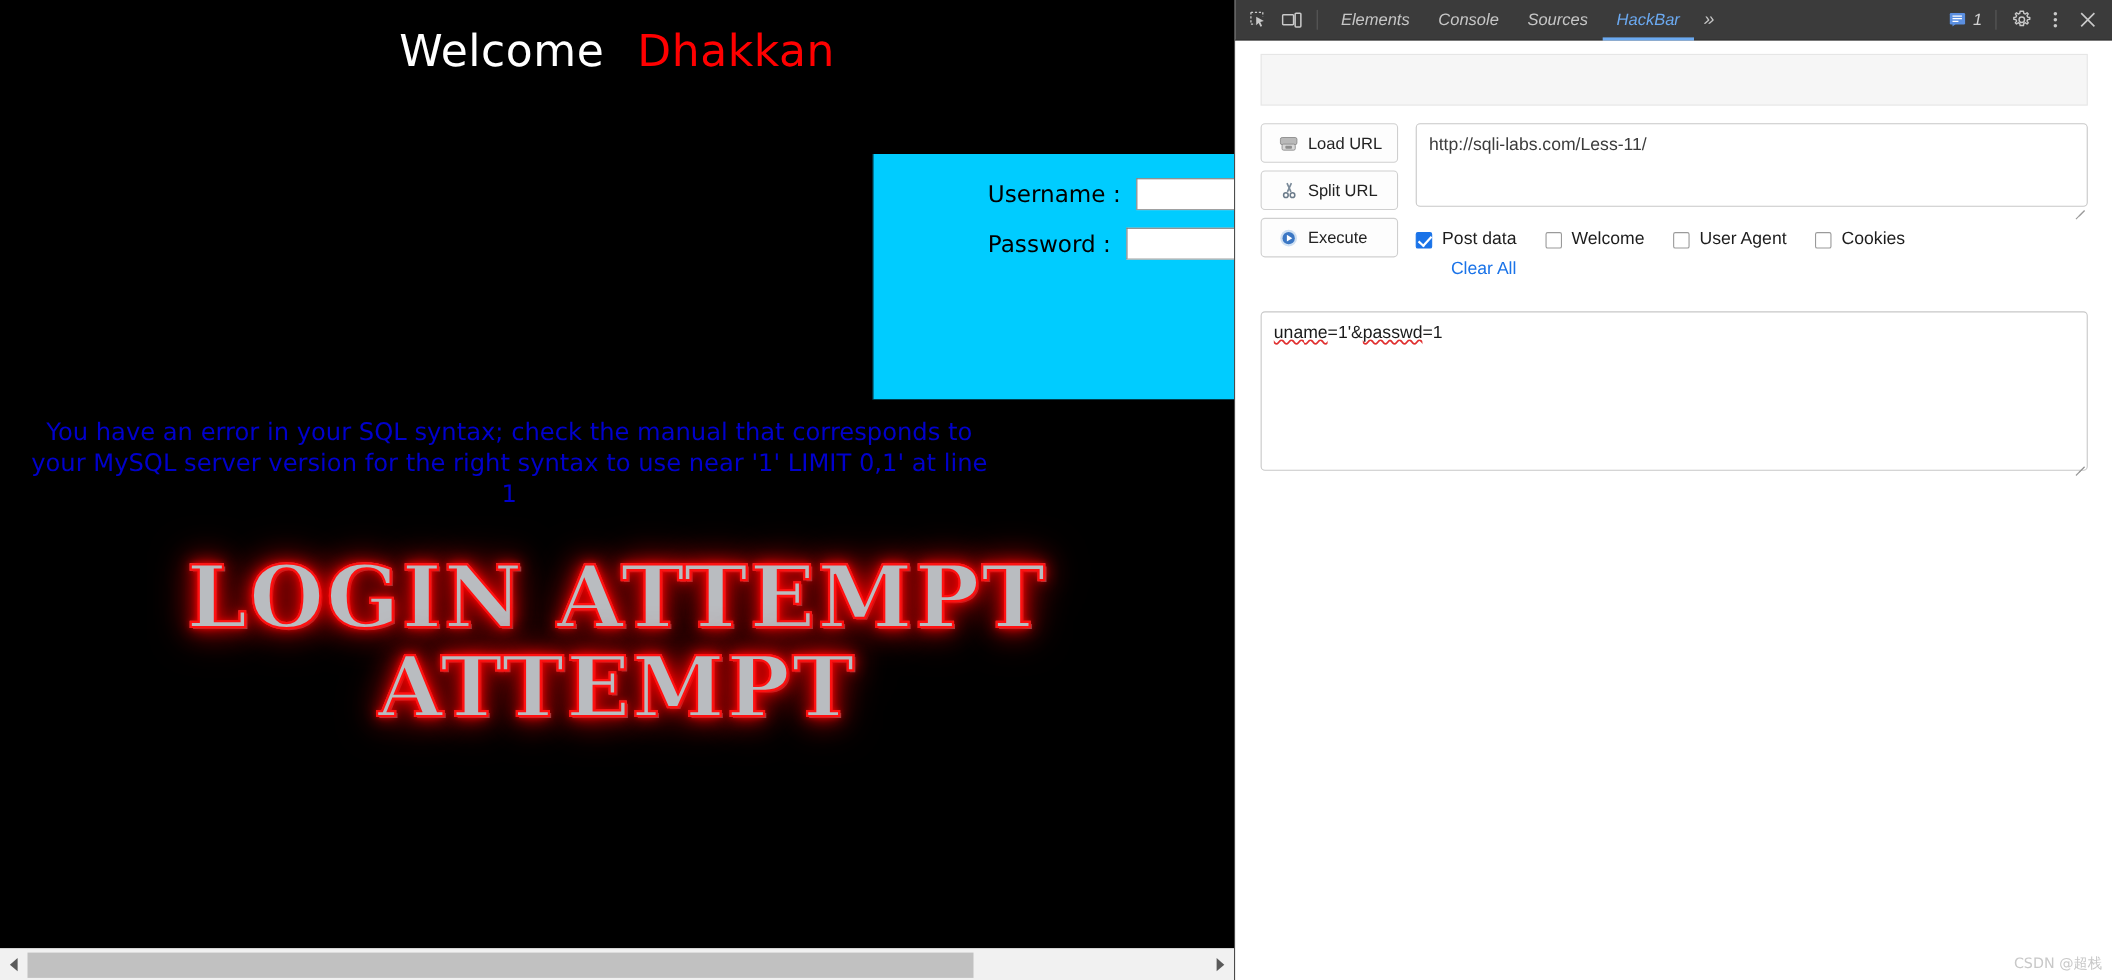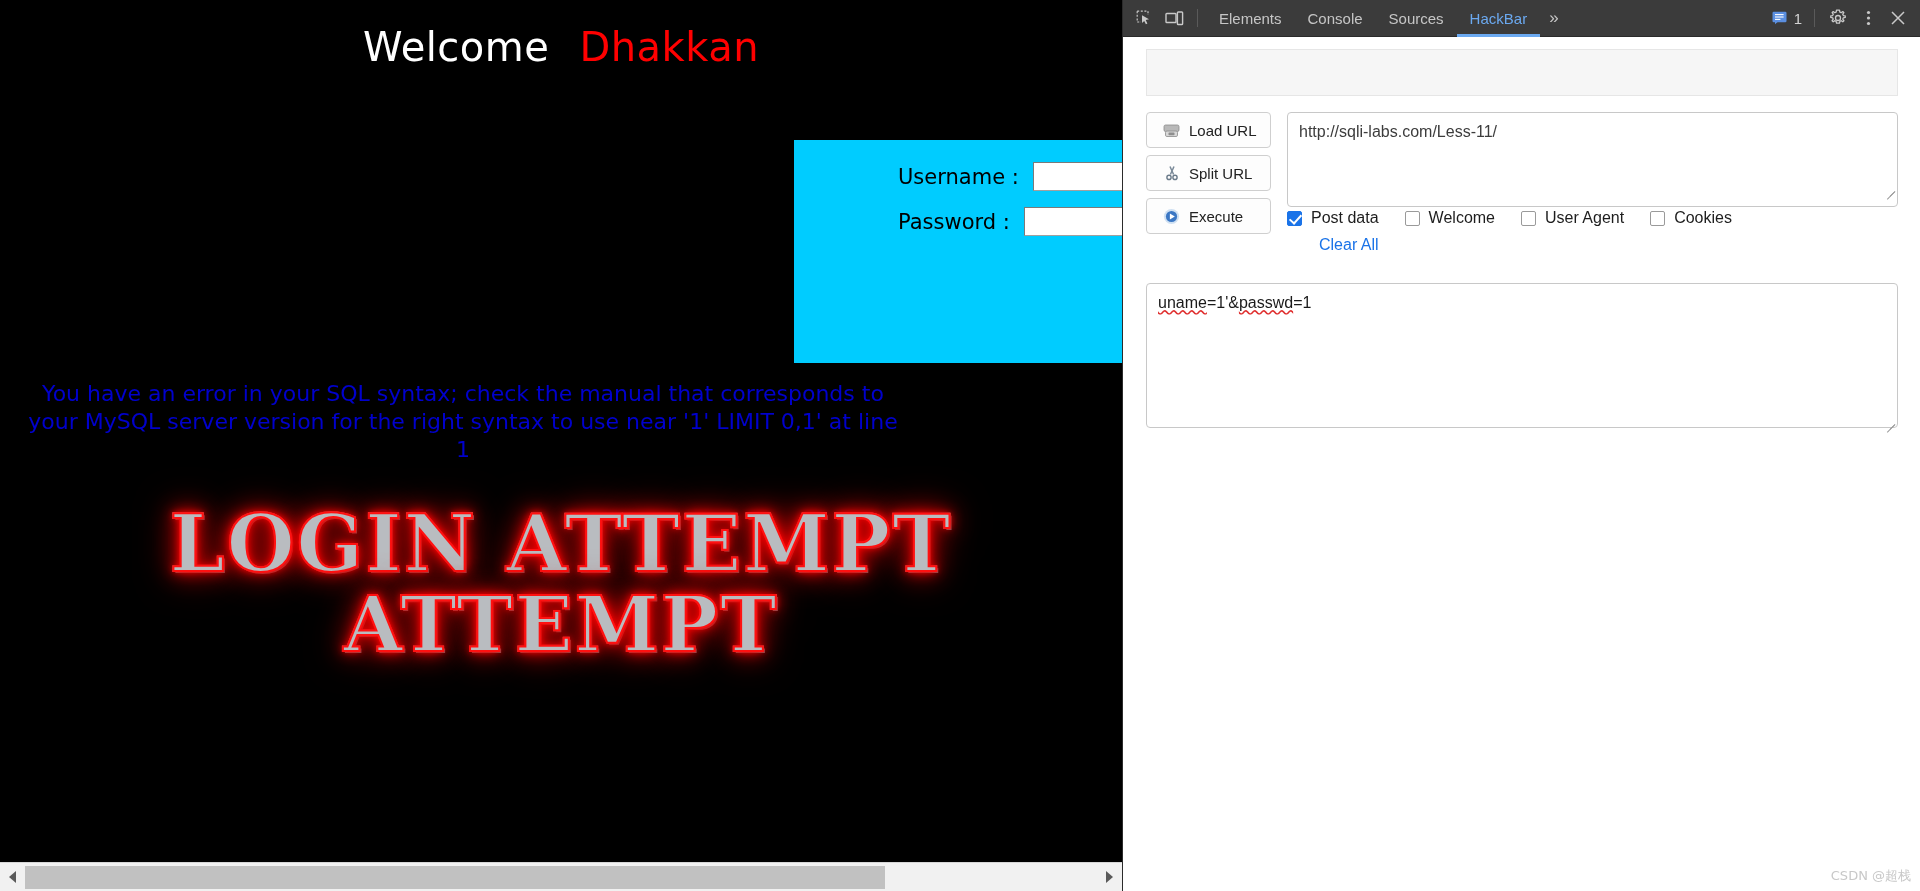--- a/index.html
+++ b/index.html
@@ -163,20 +163,21 @@
     width: 798px; height: 891px;
     background: #ffffff;
     border-left: 1px solid #2b2b2b;
   }
   #dt-tabbar {
     position: relative;
     height: 37px; width: 798px;
     background: #3b3b3b;
     display: flex; align-items: center;
     border-bottom: 1px solid #2a2a2a;
+    font-style: italic;
   }
   .dt-icon-btn {
     width: 30px; height: 26px;
     display: flex; align-items: center; justify-content: center;
     color: #c9c9c9;
     flex: 0 0 auto;
   }
   .dt-icon-btn.first { margin-left: 6px; }
   .dt-sep {
     width: 1px; height: 18px; background: #5a5a5a;
@@ -249,21 +250,21 @@
     font-family: "Liberation Sans", sans-serif;
   }
   .hb-btn .bi { width: 17px; height: 17px; margin-right: 9px; flex: 0 0 auto; display:flex; align-items:center; justify-content:center;}
 
   #hb-url-wrap {
     position: absolute;
     left: 164px; top: 75px;
     width: 611px; height: 83px;
   }
   #hb-url {
-    width: 611px; height: 95px;
+    width: 611px; height: 76px;
     border: 1px solid #c8c8c8;
     border-radius: 4px;
     resize: none;
     padding: 9px 11px;
     font-size: 16px;
     color: #3c3c3c;
     font-family: "Liberation Sans", sans-serif;
     outline: none;
     line-height: 20px;
     overflow: hidden;

